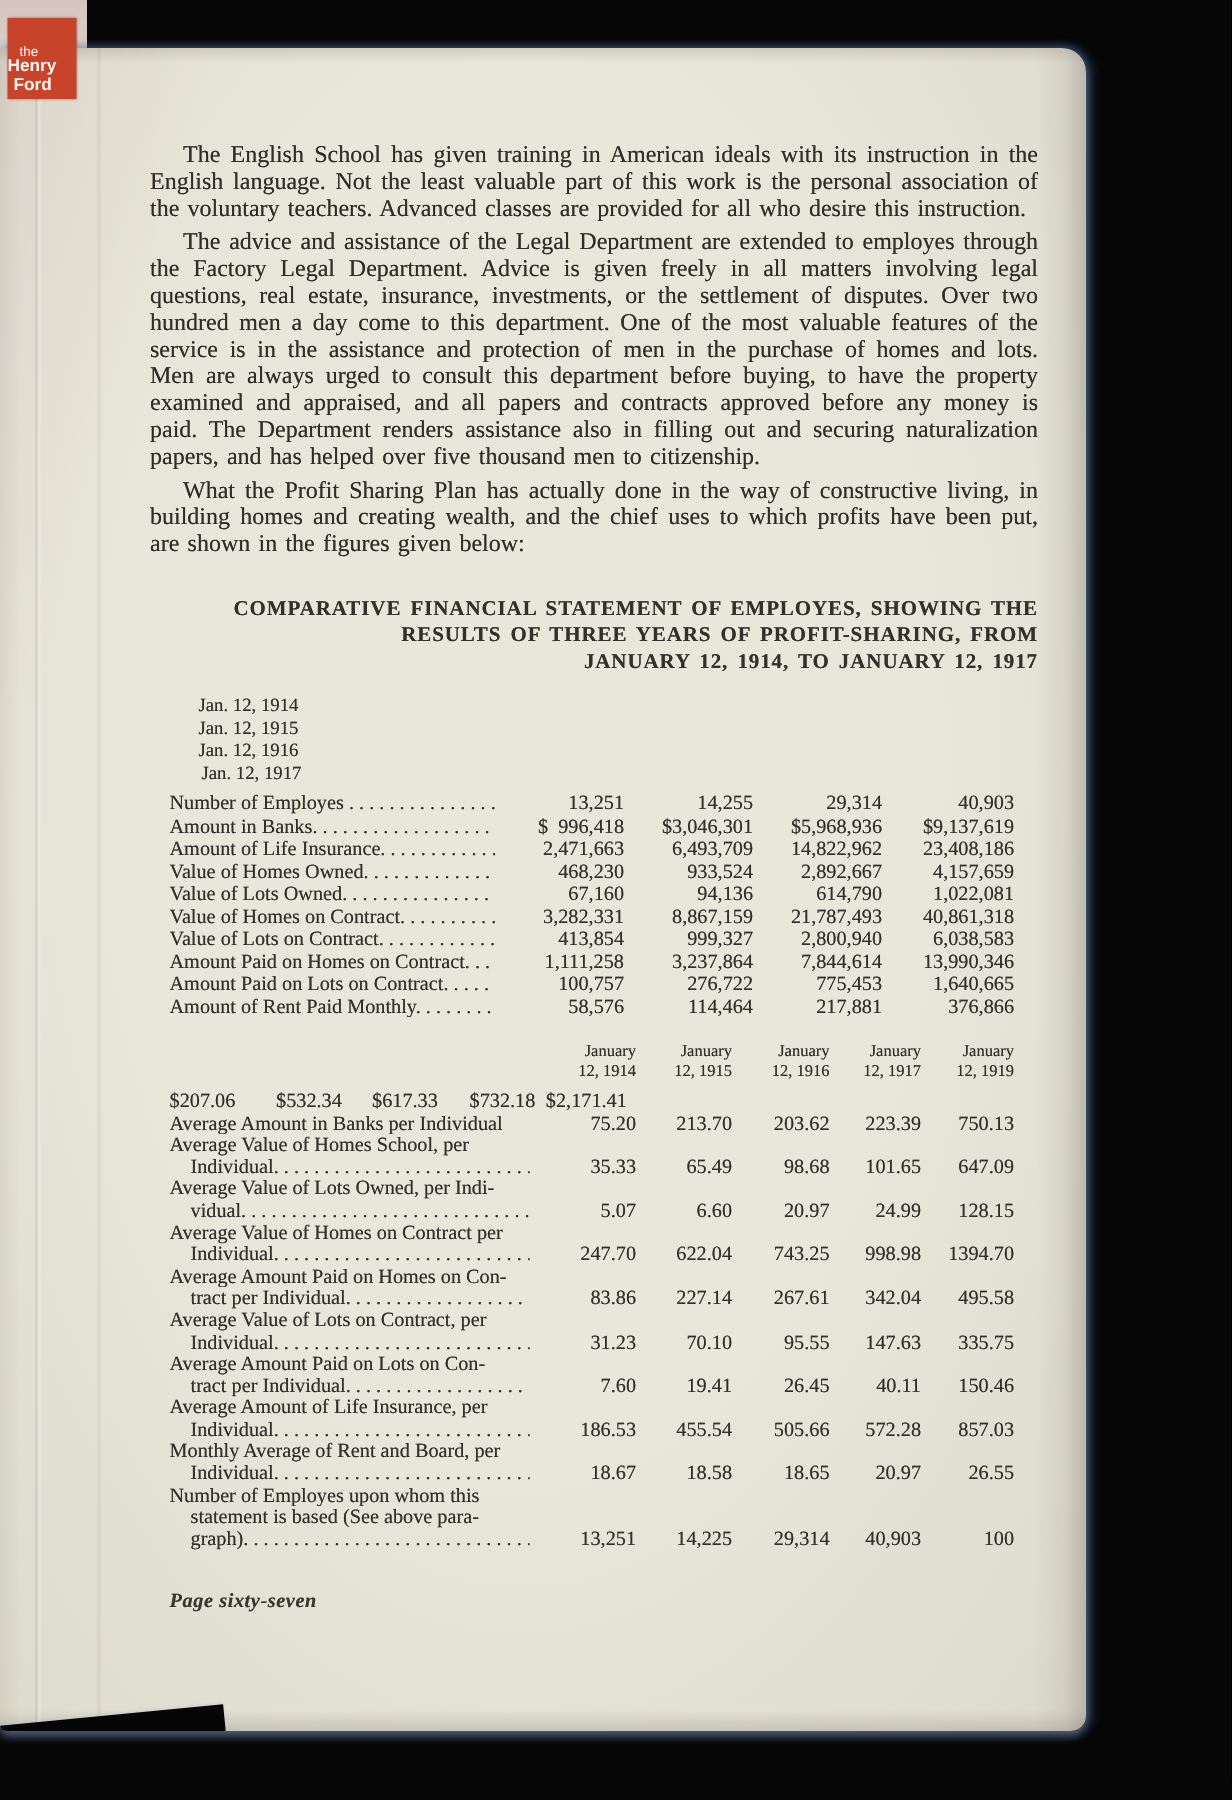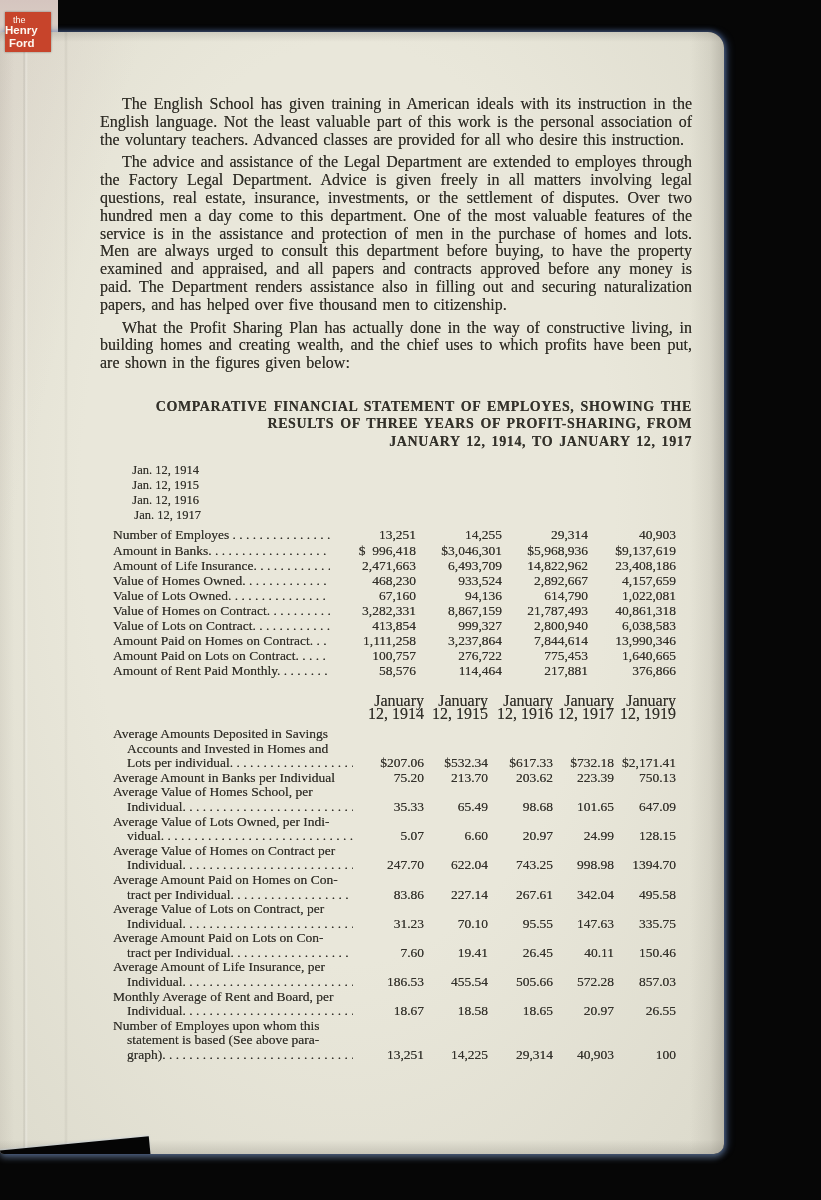--- a/index.html
+++ b/index.html
@@ -21,21 +21,21 @@
       linear-gradient(105deg, rgba(205,190,185,0.30) 0%, rgba(0,0,0,0) 14%),
       radial-gradient(ellipse at 48% 42%, #e9e7da 50%, #dddbcd 96%);
     box-shadow: 0 -2px 5px rgba(90,120,180,0.40), 4px 0 7px rgba(80,110,170,0.38),
                 0 4px 6px rgba(150,180,220,0.45);
     color:#2f2d26;}
   .wedge{position:absolute;left:-18px;bottom:-16px;width:170px;height:34px;background:#050505;
     transform:rotate(-5.5deg);transform-origin:right bottom;
     box-shadow:0 -1px 2px rgba(170,190,220,0.35);}
   
   .logo{position:absolute;left:5px;top:12px;width:46px;height:36px;background:#c7442b;
-    color:#fdf7ef;font-family:"Liberation Sans", sans-serif;line-height:1;padding:4px 0 0 0;
+    color:#fdf7ef;font-family:"Liberation Sans", sans-serif;line-height:1;padding:18px 0 0 0;
     box-shadow:0 0 2px rgba(0,0,0,0.4);}
   .logo .l1{font-size:9px;margin-left:8px;}
   .logo .l2{font-size:11.5px;font-weight:bold;margin-top:0px;}
   .logo .l3{font-size:11.5px;font-weight:bold;margin-left:4px;margin-top:1px;}
   
   .content{position:relative;margin:63px 91px 0 100px;width:592px;
     text-shadow:0 0 0.4px rgba(45,42,34,0.65);}
   .para{font-size:16px;line-height:17.8px;text-align:justify;text-indent:22px;
     margin:0 0 5px 0;word-spacing:1.5px;}
   .title{margin:26px auto 0 auto;text-align:right;font-size:14px;line-height:17.5px;
@@ -45,21 +45,21 @@
   .t1h{display:flex;font-size:12.5px;margin-bottom:4px;flex-direction:column;}
   .t1h .sp{flex:1;}
   .t1hcell{width:86px;text-align:right;white-space:nowrap;}
   .t1h .t1hcell:last-child{width:88px;}
   .t1row{display:flex;line-height:15.1px;}
   .t1label{flex:1;white-space:nowrap;overflow:hidden;}
   .t1val{width:86px;text-align:right;white-space:nowrap;}
   .t1row .t1val:last-child{width:88px;}
   
   .t2{margin:17px 16px 0 13px;width:563px;font-size:13.5px;color:#32302a;}
-  .t2h{display:flex;font-size:16px;line-height:12.8px;margin-bottom:6px;align-items:center;}
+  .t2h{display:flex;font-size:11px;line-height:12.8px;margin-bottom:6px;align-items:center;}
   .t2h .sp{flex:1;}
   .t2hcell{text-align:right;white-space:nowrap;}
   .t2row{display:flex;align-items:flex-end;line-height:14.6px;}
   .t2label{flex:1;overflow:hidden;}
   .t2label .lline{display:block;white-space:nowrap;overflow:hidden;}
   .t2label .cont{margin-left:14px;}
   .t2val{text-align:right;white-space:nowrap;}
   .t2row > :nth-child(2), .t2h > :nth-child(2){width:71px;}
   .t2row > :nth-child(3), .t2h > :nth-child(3){width:64px;}
   .t2row > :nth-child(4), .t2h > :nth-child(4){width:65px;}
@@ -188,25 +188,20 @@
               <div class="">January</div>
               <div class="">12, 1917</div>
             </div>
             <div class="t2hcell">
               <div class="">January</div>
               <div class="">12, 1919</div>
             </div>
           </div>
         <div>
             <div class="t2row">
-              <div class="t2label">
-                <div class="lline">Average Amounts Deposited in Savings</div>
-                <div class="lline cont">Accounts and Invested in Homes and</div>
-                <div class="lline cont">Lots per individual. . . . . . . . . . . . . . . . . . .</div>
-              </div>
               <div class="t2val">$207.06</div>
               <div class="t2val">$532.34</div>
               <div class="t2val">$617.33</div>
               <div class="t2val">$732.18</div>
               <div class="t2val">$2,171.41</div>
             </div>
             <div class="t2row">
               <div class="t2label">
                 <div class="lline">Average Amount in Banks per Individual</div>
               </div>
@@ -312,20 +307,21 @@
               </div>
               <div class="t2val">13,251</div>
               <div class="t2val">14,225</div>
               <div class="t2val">29,314</div>
               <div class="t2val">40,903</div>
               <div class="t2val">100</div>
             </div>
           </div>
       </div>
 
+      <div class="footer">Page sixty-seven</div>
     </div>
     <div class="wedge"></div>
   </div>
 
   <div class="logo">
     <div class="l1">the</div>
     <div class="l2">Henry</div>
     <div class="l3">Ford</div>
   </div>
 </div>

